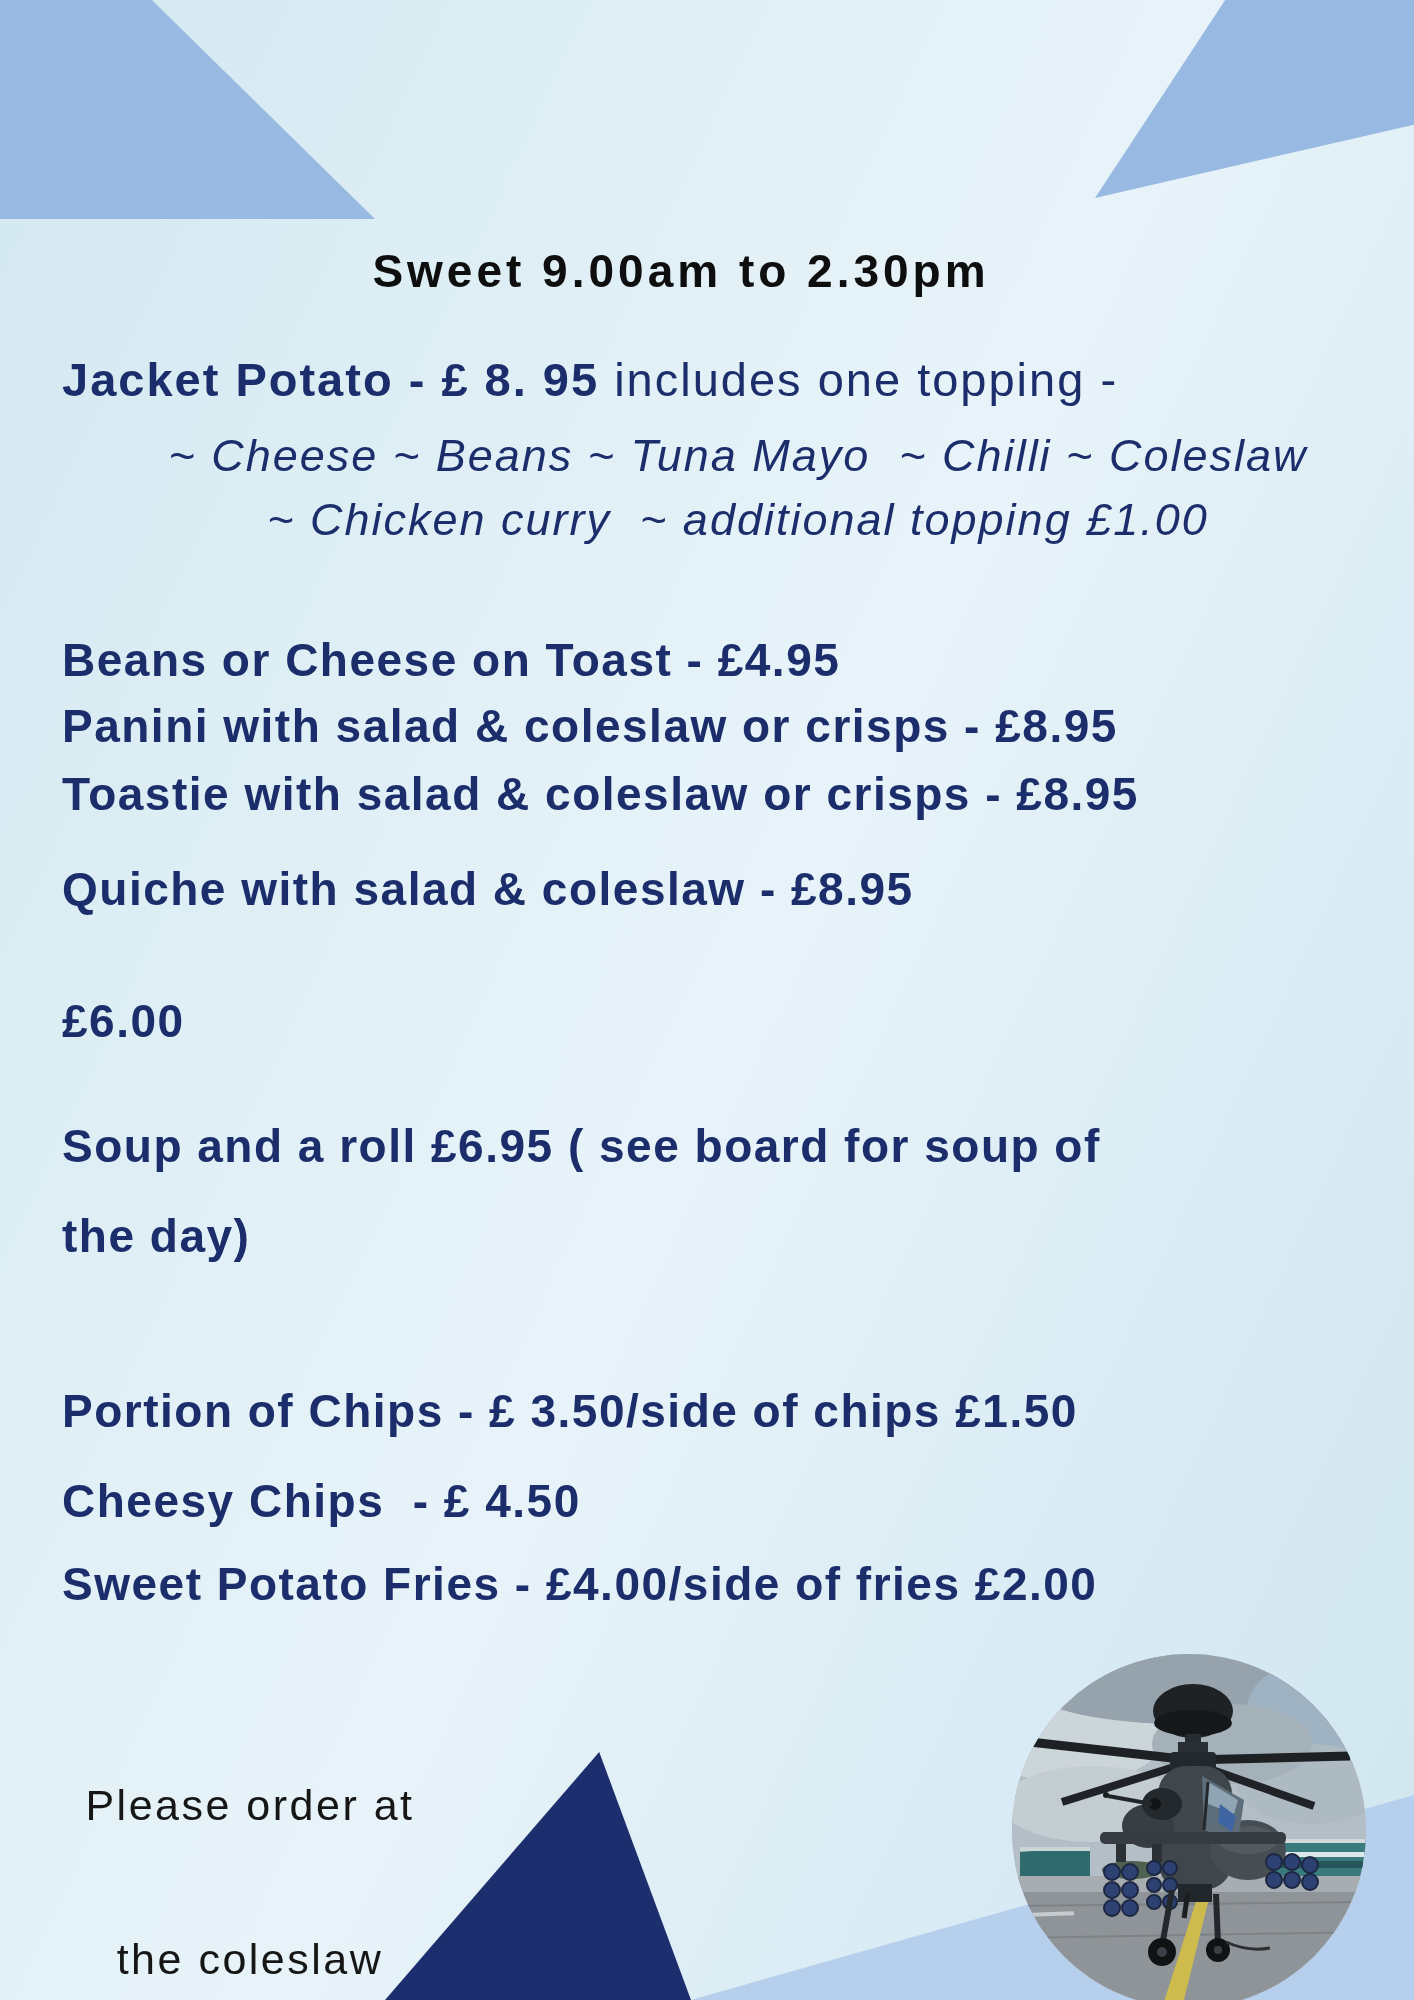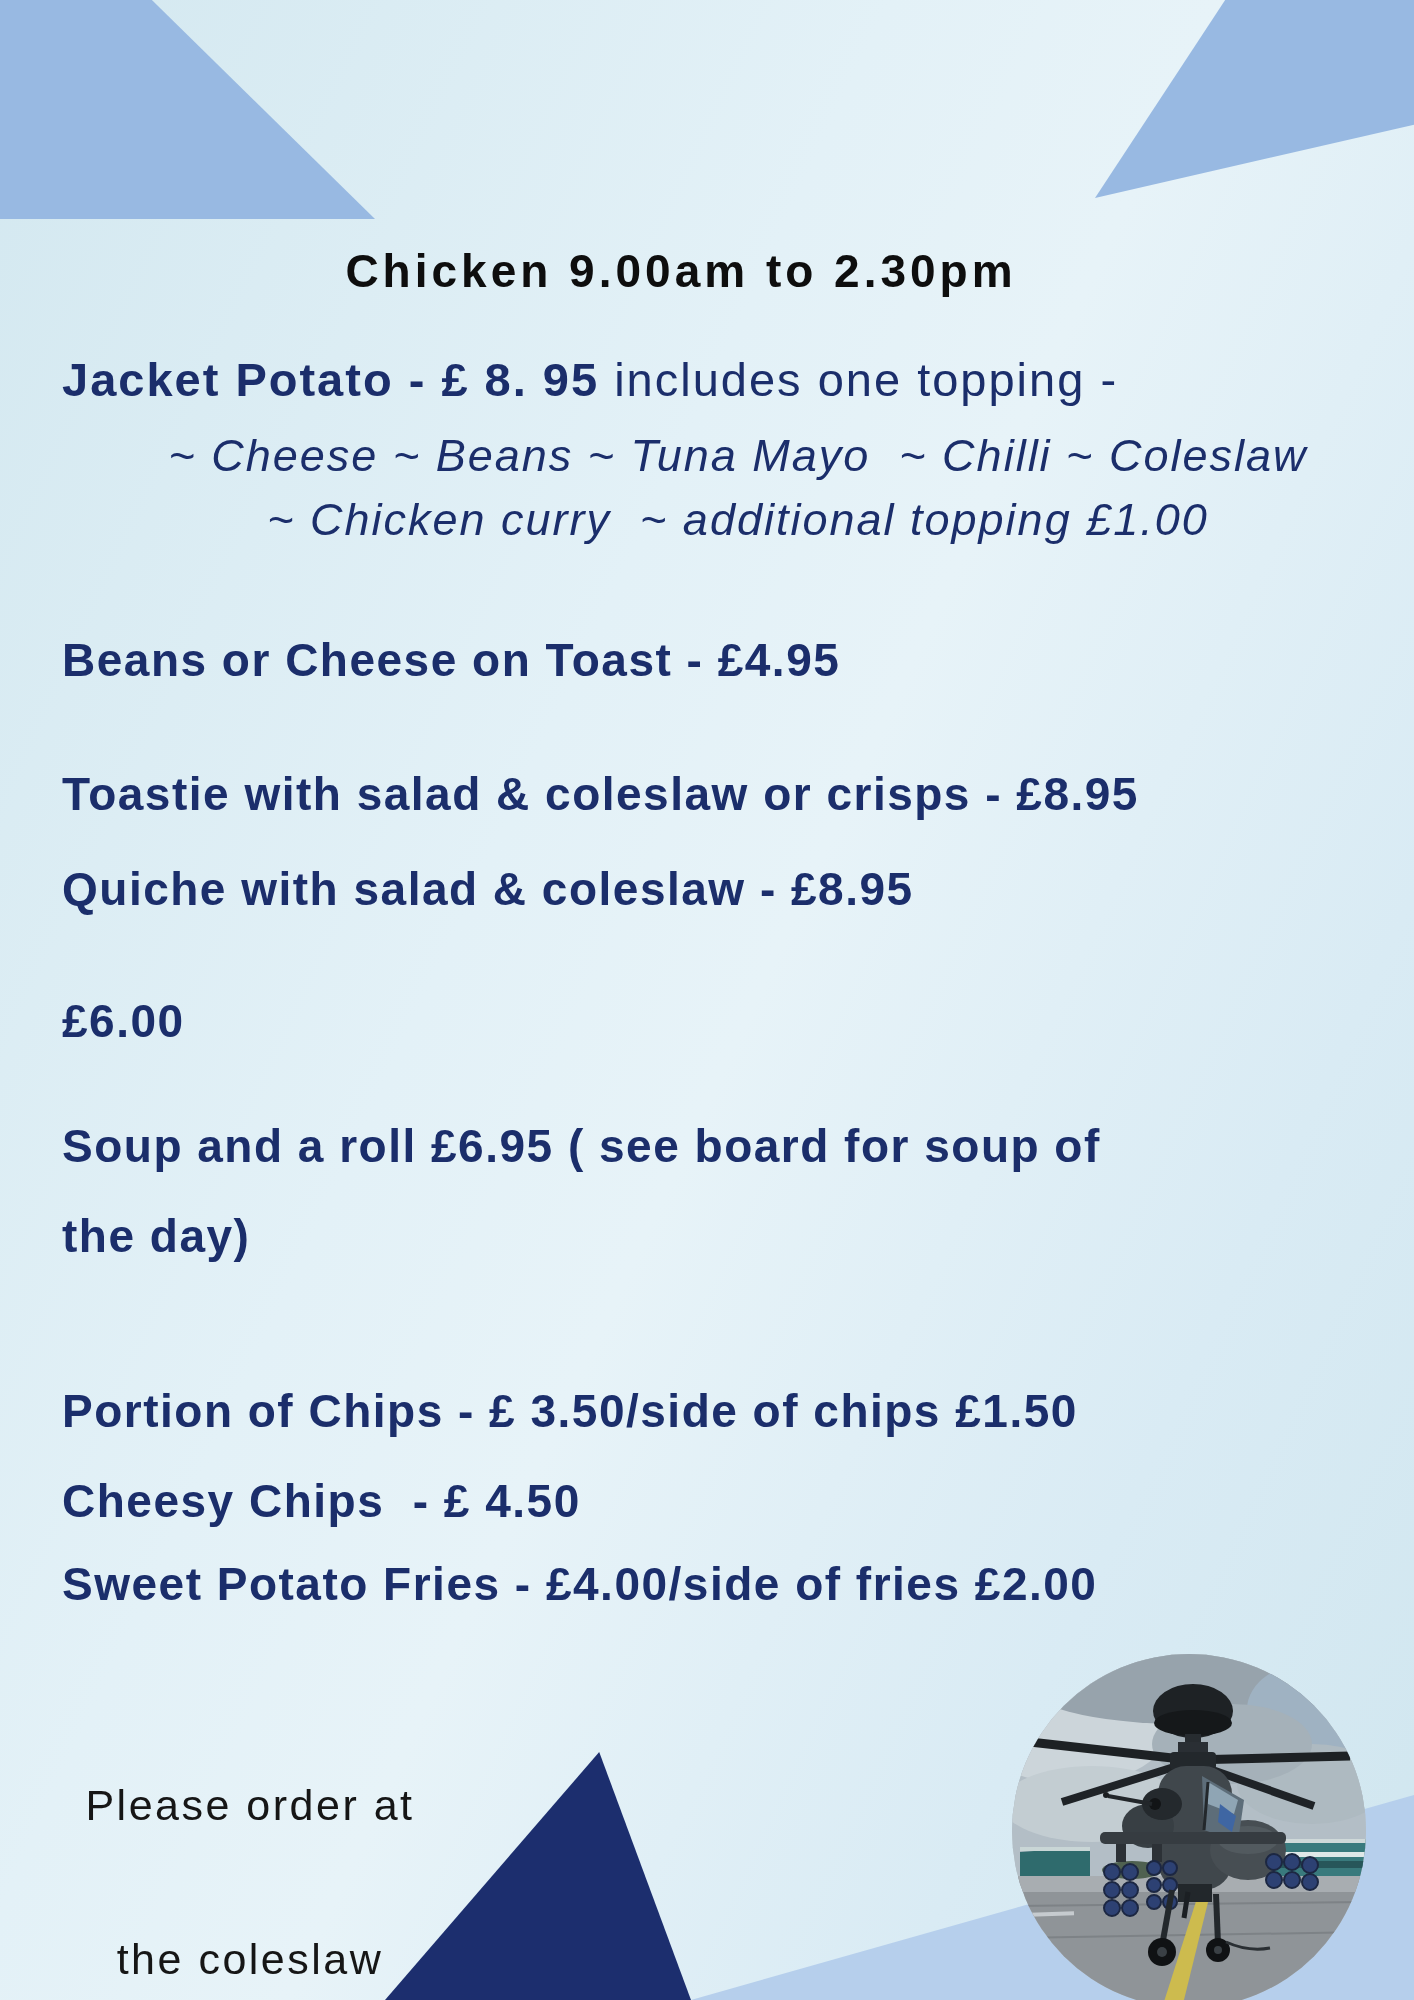--- a/index.html
+++ b/index.html
@@ -135,27 +135,28 @@
       <line x1="160" y1="236" x2="150" y2="292" stroke="#23282c" stroke-width="6"></line>
       <line x1="204" y1="240" x2="206" y2="290" stroke="#23282c" stroke-width="6"></line>
       <circle cx="150" cy="298" r="14" fill="#101214"></circle>
       <circle cx="150" cy="298" r="5" fill="#3a4045"></circle>
       <circle cx="206" cy="296" r="12" fill="#101214"></circle>
       <circle cx="206" cy="296" r="4" fill="#3a4045"></circle>
       <path d="M214,288 q22,10 44,6" stroke="#2a2f33" stroke-width="3" fill="none"></path>
     </svg>
   </div>
 
-  <div class="txt served">Chicken 9.00am to 2.30pm</div>
+  <div class="txt served">Sweet 9.00am to 2.30pm</div>
 
   <div class="txt jacket"><span class="b">Jacket Potato - £ 8. 95 </span><span>includes one topping -</span></div>
   <div class="txt toppings top1">~ Cheese ~ Beans ~ Tuna Mayo  ~ Chilli ~ Coleslaw</div>
   <div class="txt toppings top2">~ Chicken curry  ~ additional topping £1.00</div>
 
   <div class="txt item i0">Beans or Cheese on Toast - £4.95</div>
+  <div class="txt item i1">Panini with salad &amp; coleslaw or crisps - £8.95</div>
   <div class="txt item i2">Toastie with salad &amp; coleslaw or crisps - £8.95</div>
   <div class="txt item i3">Quiche with salad &amp; coleslaw - £8.95</div>
   <div class="txt item i5">£6.00</div>
   <div class="txt item i6">Soup and a roll £6.95 ( see board for soup of</div>
   <div class="txt item i7">the day)</div>
   <div class="txt item i8">Portion of Chips - £ 3.50/side of chips £1.50</div>
   <div class="txt item i9">Cheesy Chips  - £ 4.50</div>
   <div class="txt item i10">Sweet Potato Fries - £4.00/side of fries £2.00</div>
 
   <div class="footer"><span>Please order at</span><br>

